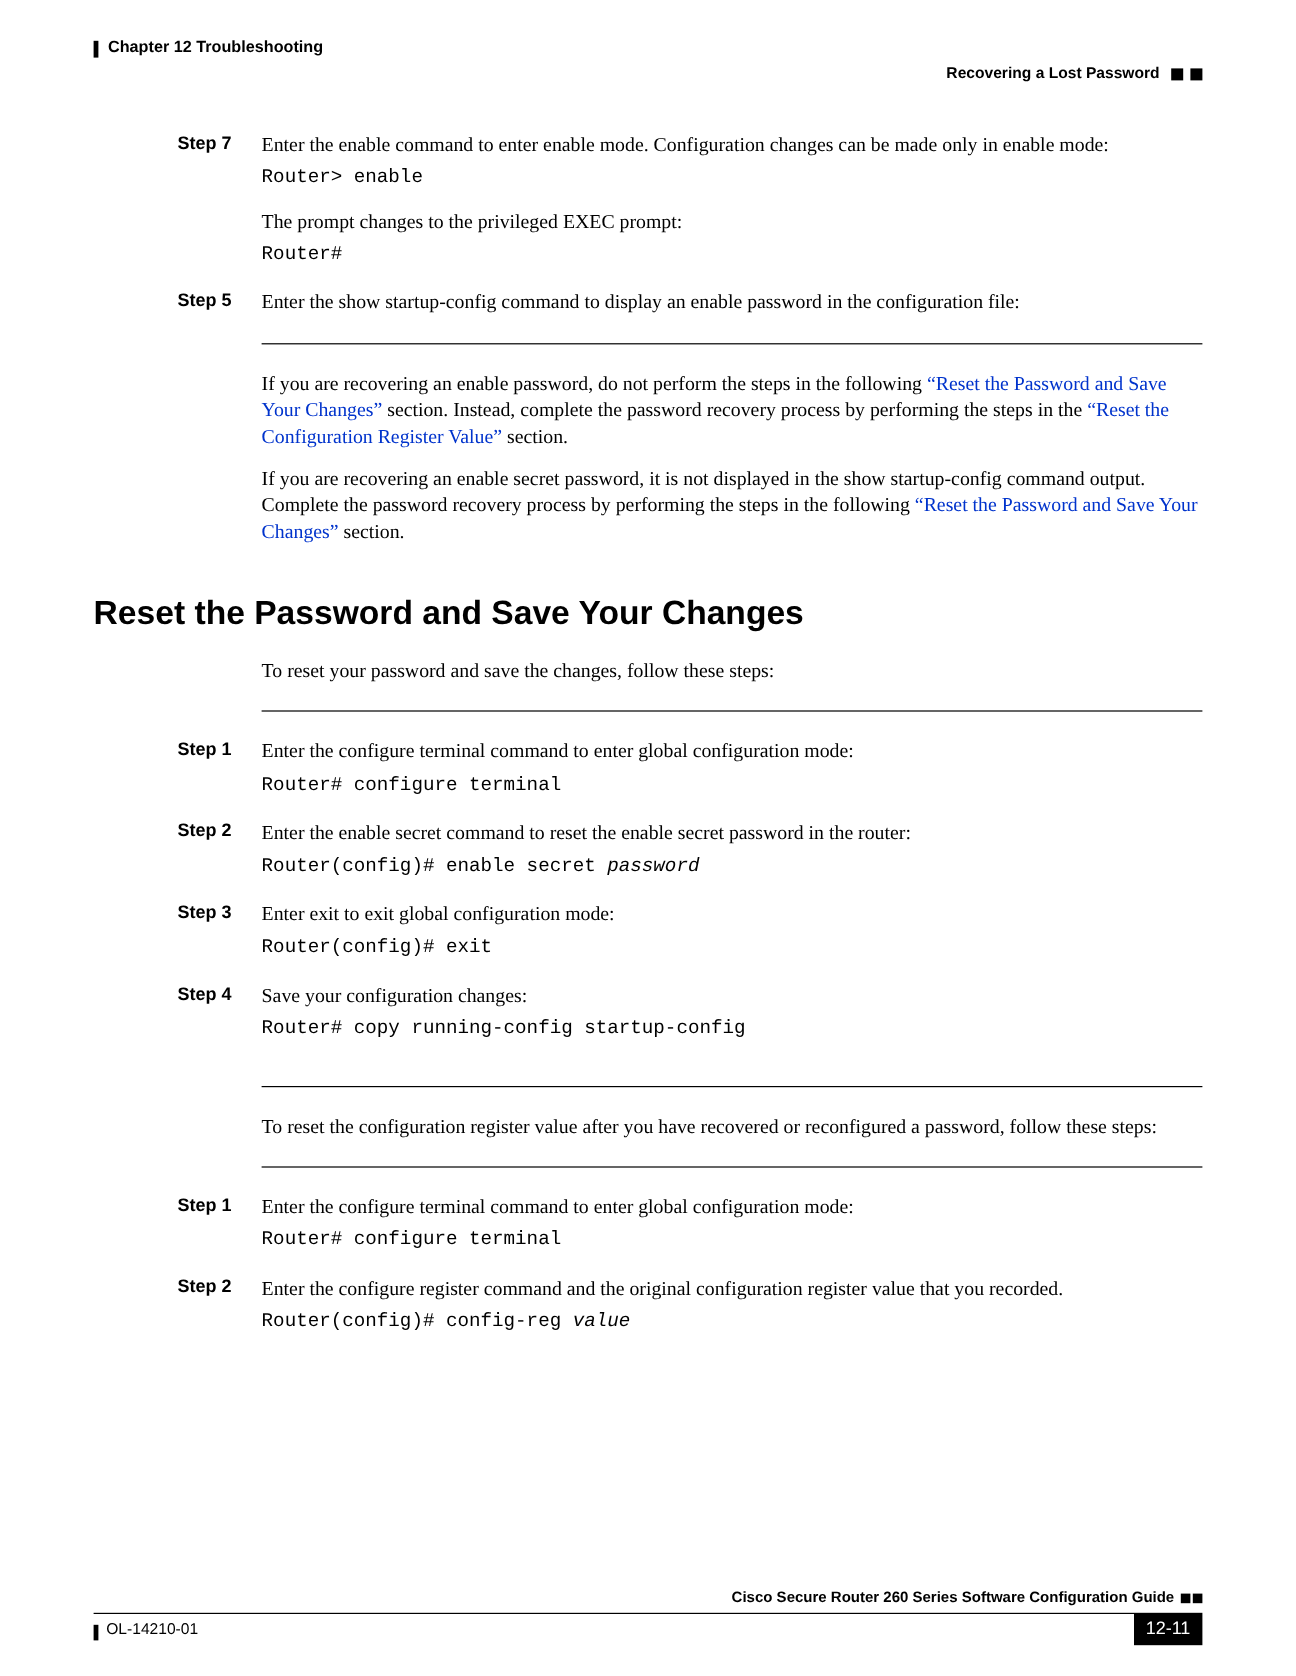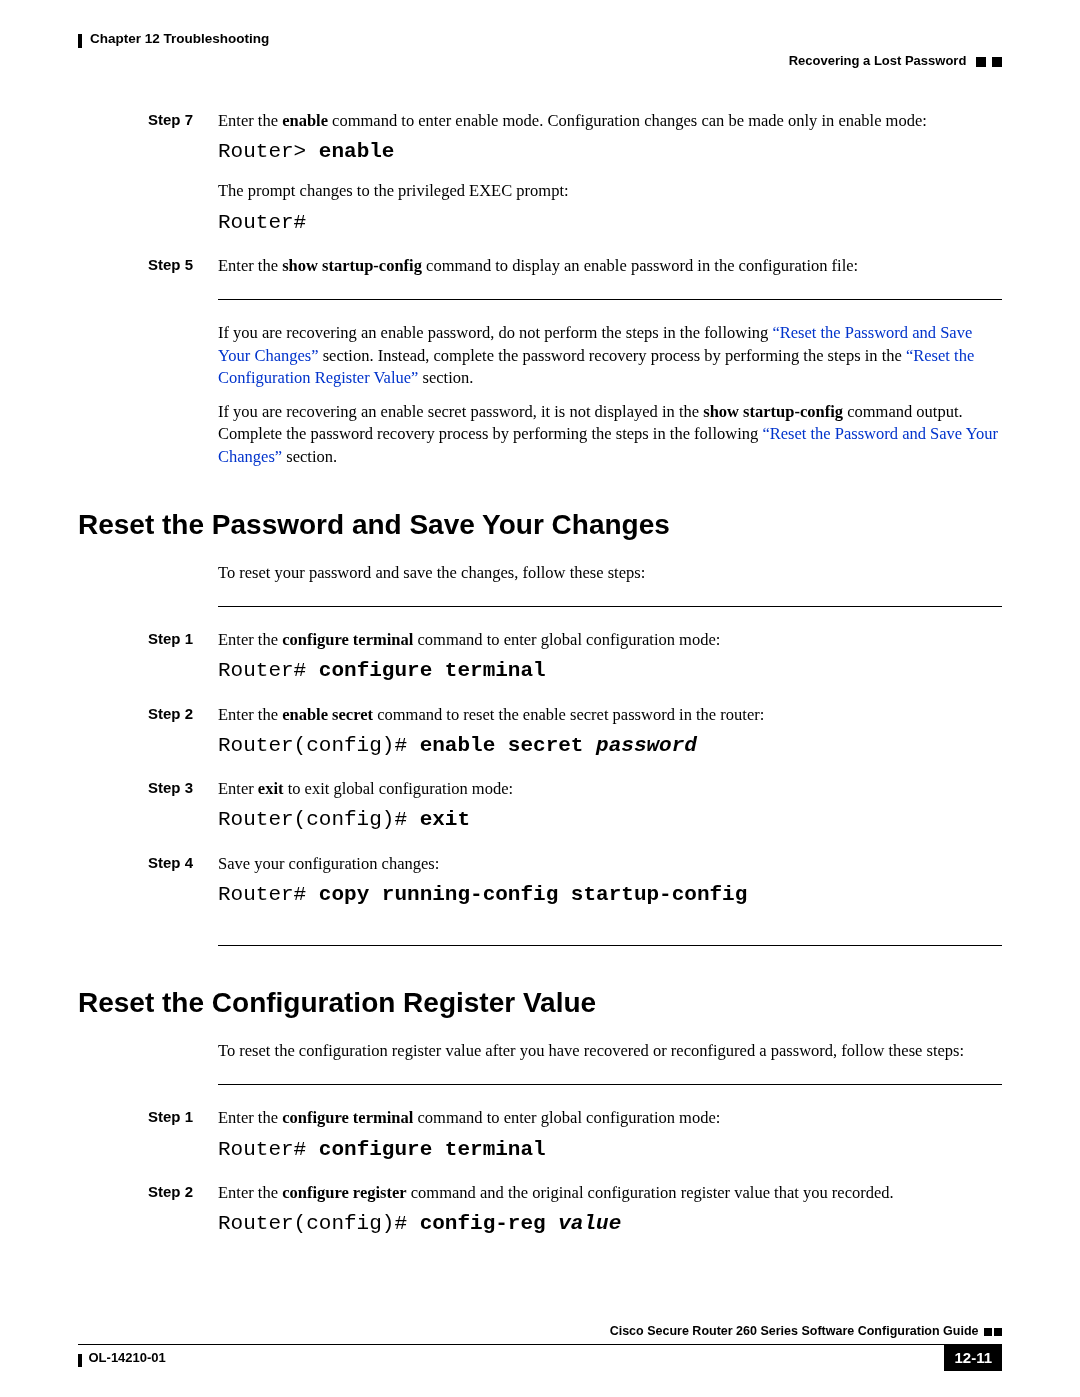--- a/index.html
+++ b/index.html
@@ -59,24 +59,24 @@
     flex: 0 0 70px;
     font-family: Arial, Helvetica, sans-serif;
     font-weight: bold;
     font-size: 15px;
   }
   .step-body {
     flex: 1;
   }
   .mono {
     font-family: "Courier New", Courier, monospace;
-    font-size: 21px;
+    font-size: 16px;
     margin: 6px 0 14px 0;
   }
-  .b { font-weight: bold; }
+  .b { font-weight: normal; }
   .prompt-note {
     margin: 10px 0 6px 0;
   }
   .hr-thin {
     border: none;
     border-top: 1.5px solid #000;
     margin: 22px 0 22px 70px;
   }
   a.link {
     color: #0033cc;
@@ -116,33 +116,33 @@
     border-top: 1px solid #000;
     display: flex;
     justify-content: space-between;
     align-items: center;
     padding-top: 0;
     margin-top: 2px;
   }
   .footer-left {
     display: flex;
     align-items: flex-end;
-    font-weight: bold;
+    font-weight: normal;
     font-size: 13px;
   }
   .footer-left .bar {
     width: 3.5px;
     height: 13px;
     background: #000;
     margin-right: 7px;
   }
   .page-num {
     background: #000;
     color: #fff;
-    font-weight: bold;
+    font-weight: normal;
     padding: 3px 10px;
     font-size: 15px;
   }
   .ital { font-style: italic; }
 </style>
 </head>
 <body>
 
 <div class="page">
 
@@ -221,21 +221,20 @@
       <div class="step-label">Step 4</div>
       <div class="step-body">
         <span>Save your configuration changes:</span>
         <div class="mono"><span>Router# </span><span class="b">copy running-config startup-config</span></div>
       </div>
     </div>
 
     <hr class="hr-thin">
   </div>
 
-  <h2 class="section">Reset the Configuration Register Value</h2>
 
   <div class="content">
     <div class="para">To reset the configuration register value after you have recovered or reconfigured a password, follow these steps:</div>
 
     <hr class="hr-thin">
 
     <div class="step-row">
       <div class="step-label">Step 1</div>
       <div class="step-body">
         <span>Enter the </span><span class="b">configure terminal</span><span> command to enter global configuration mode:</span>

